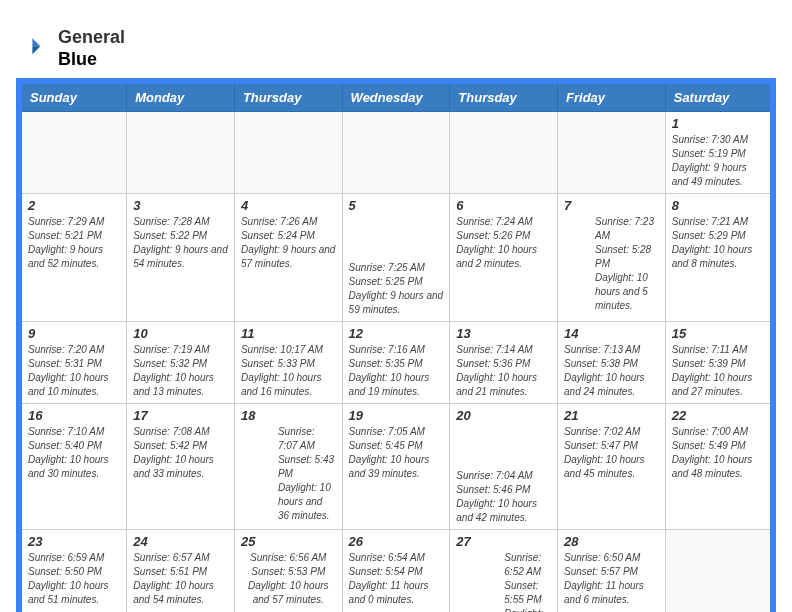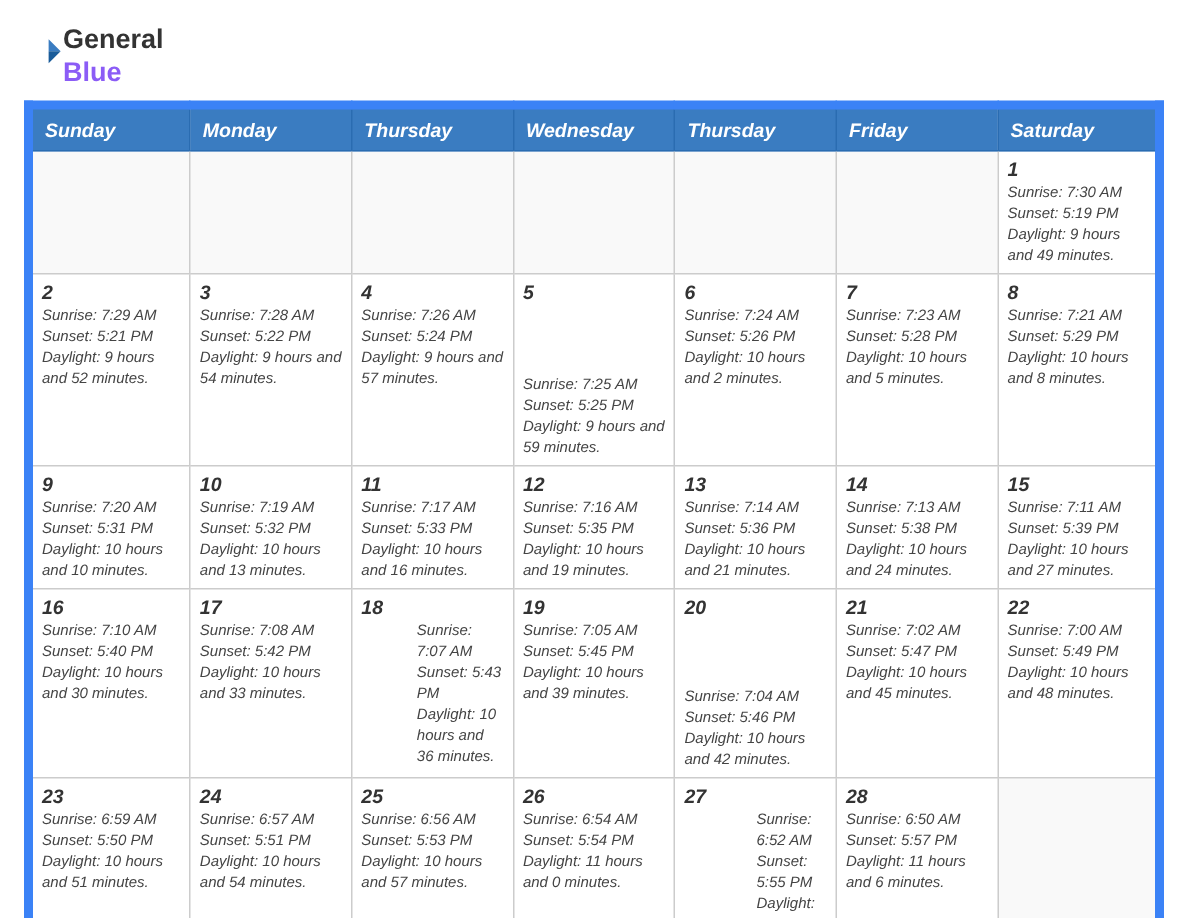--- a/index.html
+++ b/index.html
@@ -12,29 +12,30 @@
     }
     .header-area {
       display: flex;
       justify-content: space-between;
       align-items: flex-start;
       margin-bottom: 8px;
     }
     .logo {
       display: flex;
       align-items: center;
-      gap: 0;
+      gap: 16px;
+      margin-top: 11px;
     }
     .logo-text {
       font-size: 18px;
       font-weight: bold;
       line-height: 1.2;
     }
     .logo-general { color: #333; }
-    .logo-blue { color: #8b5cf6; }
+    .logo-blue { color: #000000; }
     .logo-icon {
       width: 24px;
       height: 24px;
       margin-left: 2px;
     }
     .title-area {
       text-align: right;
     }
     .calendar-title {
       font-size: 36px;
@@ -158,21 +159,21 @@
 Daylight: 9 hours and 59 minutes.</div>
         </td>
         <td>
           <span class="day-number">6</span>
           <div class="day-info" style="white-space: pre-line;">Sunrise: 7:24 AM
 Sunset: 5:26 PM
 Daylight: 10 hours and 2 minutes.</div>
         </td>
         <td>
           <span class="day-number">7</span>
-          <div class="day-info" style="white-space: pre-line;">Sunrise: 7:23 AM
+          <div class="day-info" style="white-space: pre-line; margin-left: 31px;">Sunrise: 7:23 AM
 Sunset: 5:28 PM
 Daylight: 10 hours and 5 minutes.</div>
         </td>
         <td>
           <span class="day-number">8</span>
           <div class="day-info" style="white-space: pre-line;">Sunrise: 7:21 AM
 Sunset: 5:29 PM
 Daylight: 10 hours and 8 minutes.</div>
         </td>
       </tr>
@@ -184,21 +185,21 @@
 Daylight: 10 hours and 10 minutes.</div>
         </td>
         <td>
           <span class="day-number">10</span>
           <div class="day-info" style="white-space: pre-line;">Sunrise: 7:19 AM
 Sunset: 5:32 PM
 Daylight: 10 hours and 13 minutes.</div>
         </td>
         <td>
           <span class="day-number">11</span>
-          <div class="day-info" style="white-space: pre-line;">Sunrise: 7:17 AM
+          <div class="day-info" style="white-space: pre-line;">Sunrise: 10:17 AM
 Sunset: 5:33 PM
 Daylight: 10 hours and 16 minutes.</div>
         </td>
         <td>
           <span class="day-number">12</span>
           <div class="day-info" style="white-space: pre-line;">Sunrise: 7:16 AM
 Sunset: 5:35 PM
 Daylight: 10 hours and 19 minutes.</div>
         </td>
         <td>
@@ -272,21 +273,21 @@
 Daylight: 10 hours and 51 minutes.</div>
         </td>
         <td>
           <span class="day-number">24</span>
           <div class="day-info" style="white-space: pre-line;">Sunrise: 6:57 AM
 Sunset: 5:51 PM
 Daylight: 10 hours and 54 minutes.</div>
         </td>
         <td>
           <span class="day-number">25</span>
-          <div class="day-info" style="white-space: pre-line;">Sunrise: 6:56 AM
+          <div class="day-info" style="white-space: pre-line; text-align: center;">Sunrise: 6:56 AM
 Sunset: 5:53 PM
 Daylight: 10 hours and 57 minutes.</div>
         </td>
         <td>
           <span class="day-number">26</span>
           <div class="day-info" style="white-space: pre-line;">Sunrise: 6:54 AM
 Sunset: 5:54 PM
 Daylight: 11 hours and 0 minutes.</div>
         </td>
         <td>

